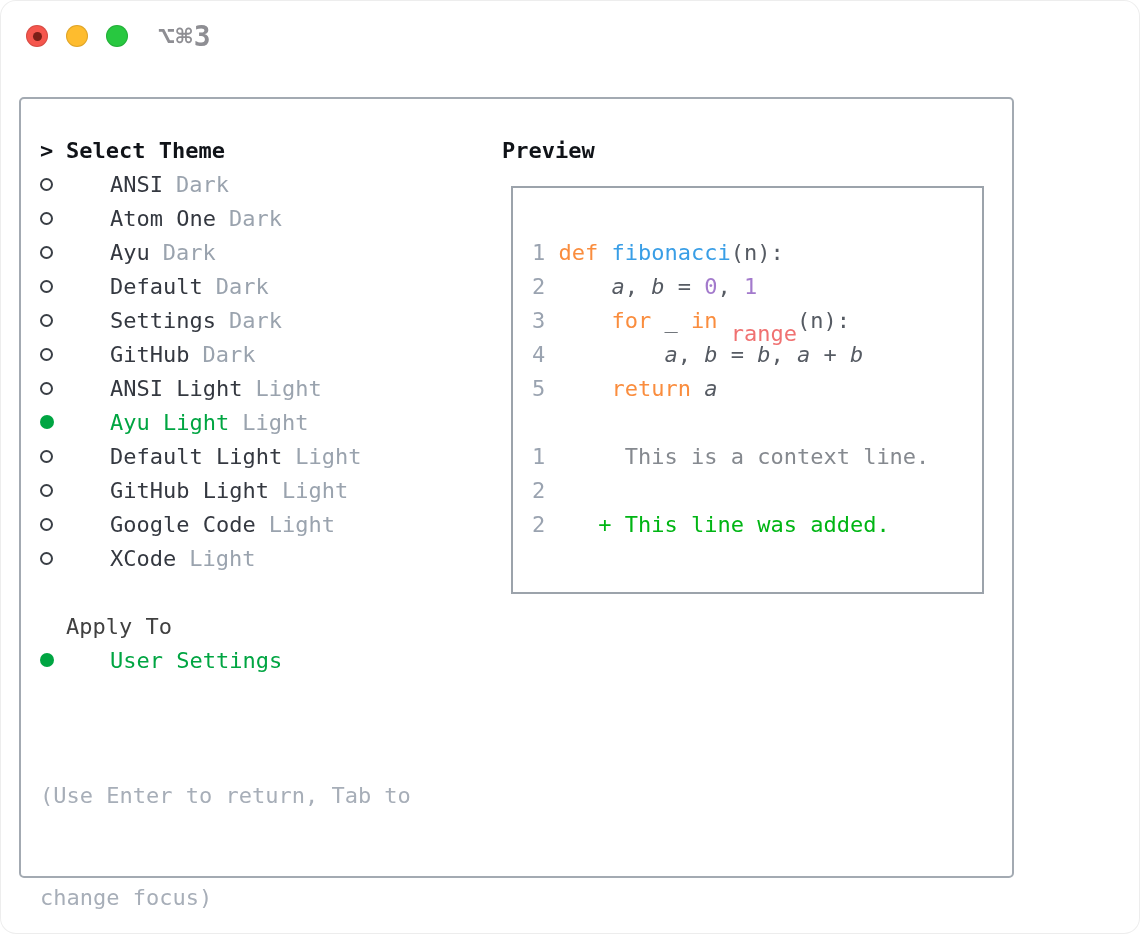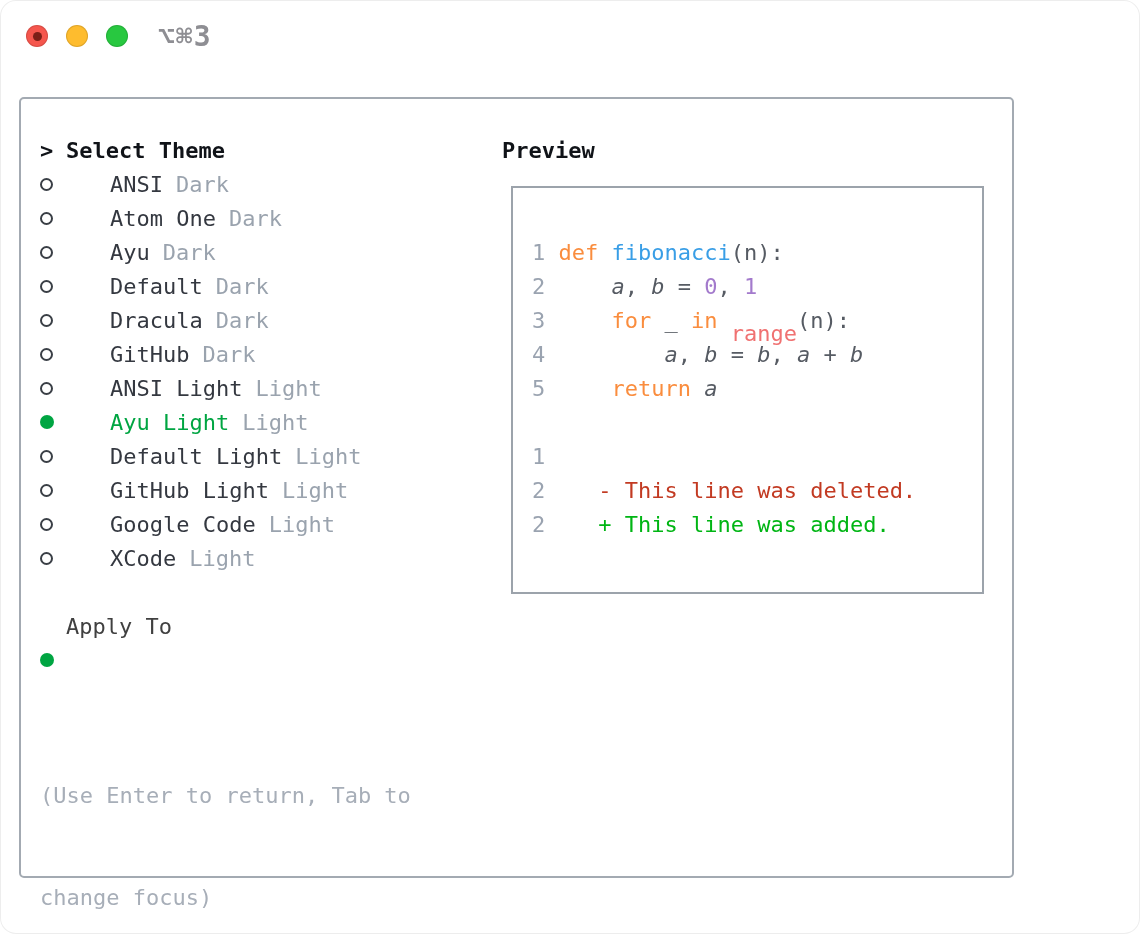--- a/index.html
+++ b/index.html
@@ -78,57 +78,57 @@
     <div class="left-col">
       <div class="row">
         <span class="icon-slot"><span class="cursor">&gt;</span></span>
         <span class="hdr">Select Theme</span>
       </div>
       <div id="theme-list">
           <div class="row theme-item"><span class="icon-slot"><span class="radio"></span></span><span class="theme-label">ANSI</span><span class="variant">Dark</span></div>
           <div class="row theme-item"><span class="icon-slot"><span class="radio"></span></span><span class="theme-label">Atom One</span><span class="variant">Dark</span></div>
           <div class="row theme-item"><span class="icon-slot"><span class="radio"></span></span><span class="theme-label">Ayu</span><span class="variant">Dark</span></div>
           <div class="row theme-item"><span class="icon-slot"><span class="radio"></span></span><span class="theme-label">Default</span><span class="variant">Dark</span></div>
-          <div class="row theme-item"><span class="icon-slot"><span class="radio"></span></span><span class="theme-label">Dracula</span><span class="variant">Dark</span></div>
+          <div class="row theme-item"><span class="icon-slot"><span class="radio"></span></span><span class="theme-label">Settings</span><span class="variant">Dark</span></div>
           <div class="row theme-item"><span class="icon-slot"><span class="radio"></span></span><span class="theme-label">GitHub</span><span class="variant">Dark</span></div>
           <div class="row theme-item"><span class="icon-slot"><span class="radio"></span></span><span class="theme-label">ANSI Light</span><span class="variant">Light</span></div>
           <div class="row theme-item selected"><span class="icon-slot"><span class="radio selected"></span></span><span class="theme-label">Ayu Light</span><span class="variant">Light</span></div>
           <div class="row theme-item"><span class="icon-slot"><span class="radio"></span></span><span class="theme-label">Default Light</span><span class="variant">Light</span></div>
           <div class="row theme-item"><span class="icon-slot"><span class="radio"></span></span><span class="theme-label">GitHub Light</span><span class="variant">Light</span></div>
           <div class="row theme-item"><span class="icon-slot"><span class="radio"></span></span><span class="theme-label">Google Code</span><span class="variant">Light</span></div>
           <div class="row theme-item"><span class="icon-slot"><span class="radio"></span></span><span class="theme-label">XCode</span><span class="variant">Light</span></div>
         </div>
 
       <div class="section-gap"></div>
 
       <div class="row">
         <span class="icon-slot"></span>
         <span class="apply-title">Apply To</span>
       </div>
       <div id="apply-list">
-          <div class="row theme-item selected apply-item"><span class="icon-slot"><span class="radio selected"></span></span></div>
+          <div class="row theme-item selected apply-item"><span class="icon-slot"><span class="radio selected"></span></span><span class="theme-label">User Settings</span></div>
         </div>
 
       <div class="hint">
         <div>(Use Enter to return, Tab to</div>
         <div>change focus)</div>
       </div>
     </div>
 
     <div class="right-col">
       <div class="row">
         <span class="hdr">Preview</span>
       </div>
       <div class="preview-box" id="preview-box">
           <div class="pline"><span class="gutter">1</span><span class="s-plain"> </span><span class="s-keyword">def</span><span class="s-plain"> </span><span class="s-function">fibonacci</span><span class="s-plain">(n):</span></div>
           <div class="pline"><span class="gutter">2</span><span class="s-plain">     </span><span class="s-plain ital">a</span><span class="s-plain">, </span><span class="s-plain ital">b</span><span class="s-plain"> = </span><span class="s-number">0</span><span class="s-plain">, </span><span class="s-number">1</span></div>
           <div class="pline"><span class="gutter">3</span><span class="s-plain">     </span><span class="s-keyword">for</span><span class="s-plain"> _ </span><span class="s-keyword">in</span><span class="s-plain"> </span><span class="s-builtin">range</span><span class="s-plain">(n):</span></div>
           <div class="pline"><span class="gutter">4</span><span class="s-plain">         </span><span class="s-plain ital">a</span><span class="s-plain">, </span><span class="s-plain ital">b</span><span class="s-plain"> = </span><span class="s-plain ital">b</span><span class="s-plain">, </span><span class="s-plain ital">a</span><span class="s-plain"> + </span><span class="s-plain ital">b</span></div>
           <div class="pline"><span class="gutter">5</span><span class="s-plain">     </span><span class="s-keyword">return</span><span class="s-plain"> </span><span class="s-plain ital">a</span></div>
           <div class="pline"><span class="gutter"></span></div>
-          <div class="pline"><span class="gutter">1</span></div>
-          <div class="pline"><span class="gutter">2</span><span class="s-plain">    </span><span class="s-deleted">- This line was deleted.</span></div>
+          <div class="pline"><span class="gutter">1</span><span class="s-context">      This is a context line.</span></div>
+          <div class="pline"><span class="gutter">2</span><span class="s-plain">    </span></div>
           <div class="pline"><span class="gutter">2</span><span class="s-plain">    </span><span class="s-added">+ This line was added.</span></div>
         </div>
     </div>
 
   </div>
 </div>
 
 </body></html>

